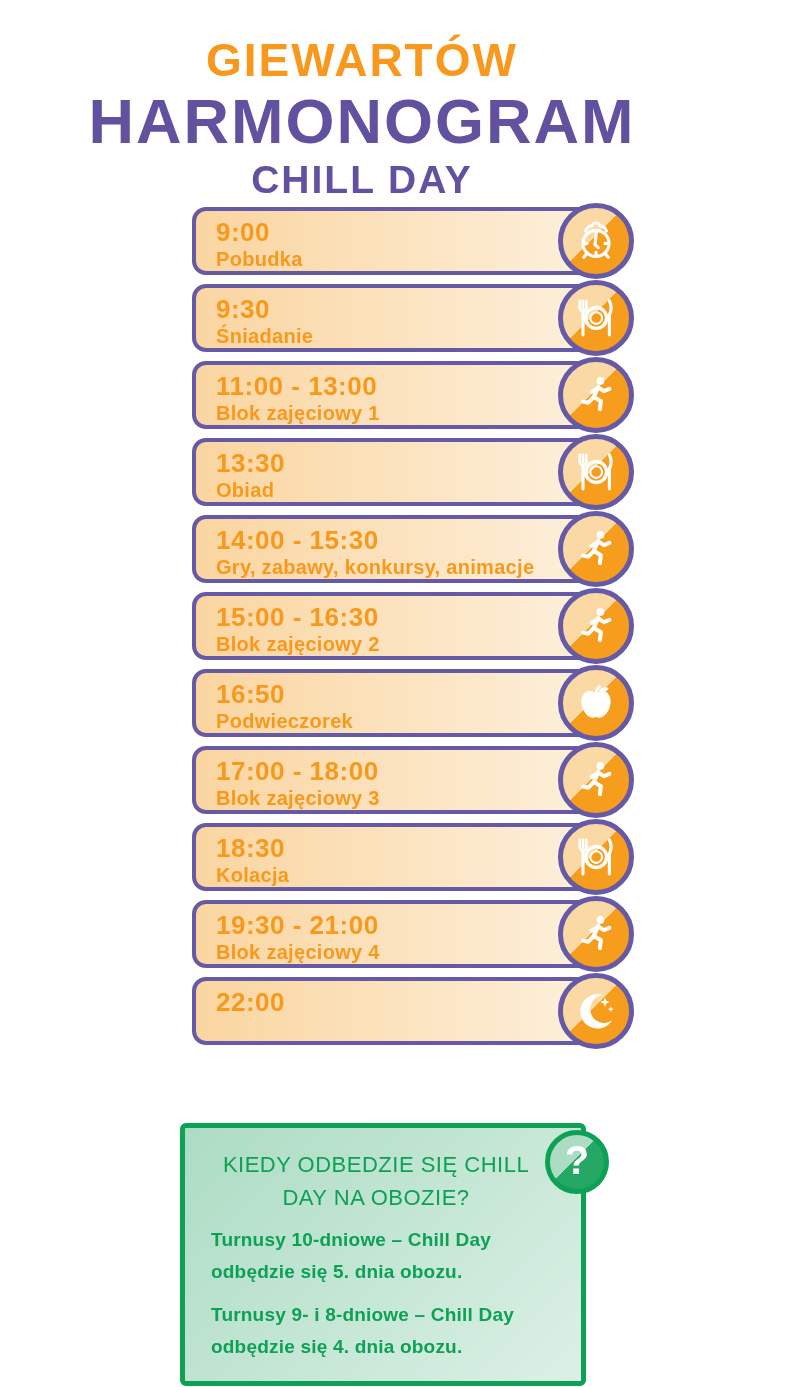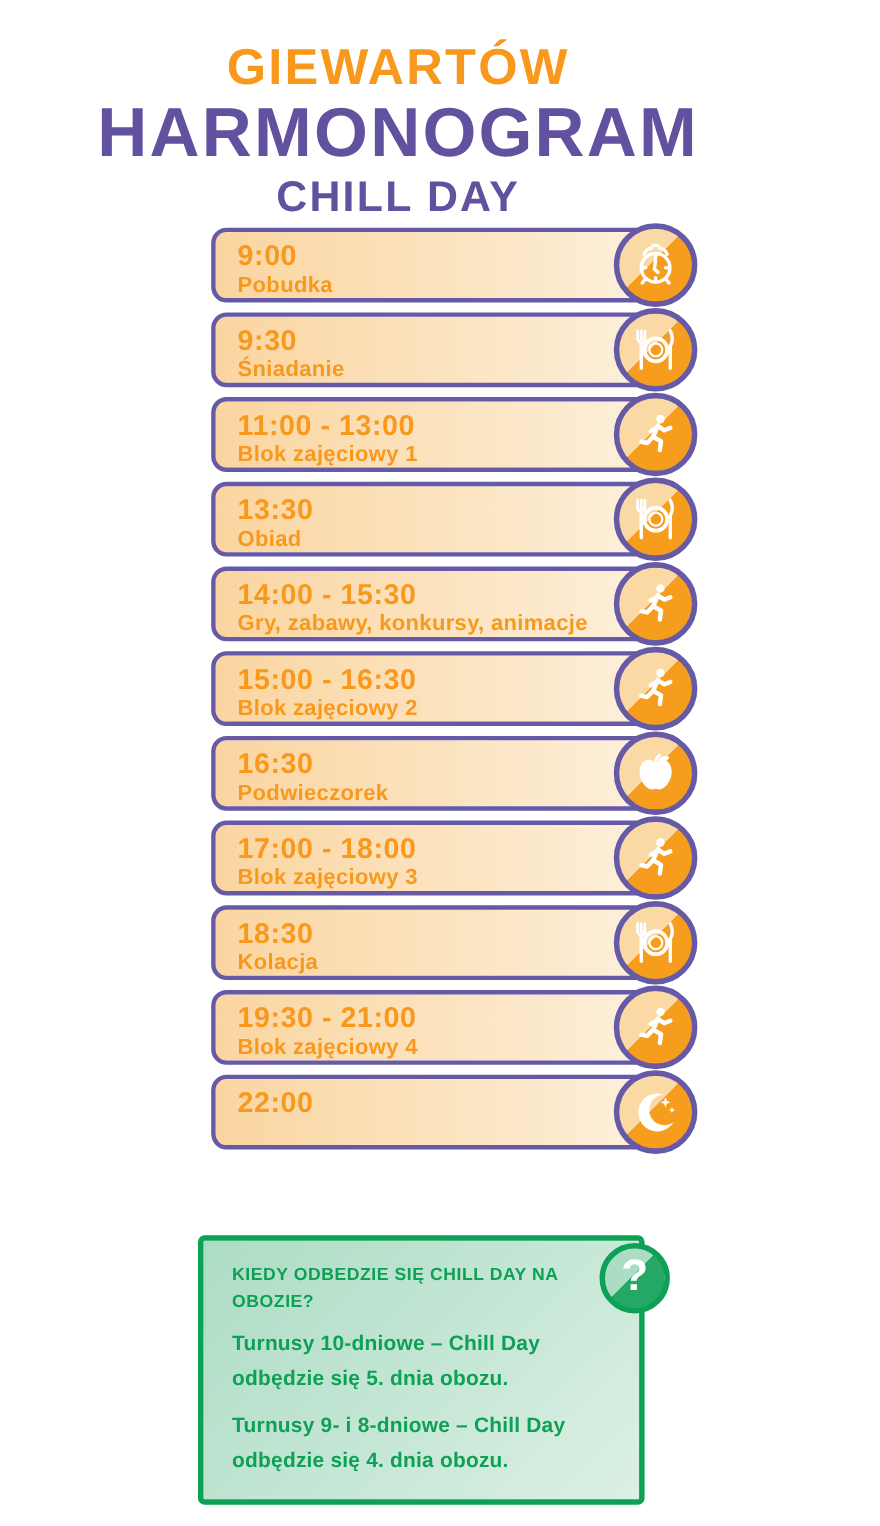--- a/index.html
+++ b/index.html
@@ -49,22 +49,22 @@
 
   
   .info-box{
     position:absolute;left:180px;top:1123px;width:406px;min-height:214px;
     border:5px solid var(--green);
     border-radius:6px;
     background:linear-gradient(135deg,var(--green-box-light),var(--green-box-lighter));
     padding:20px 24px 18px 26px;
   }
   .info-heading{
-    font-size:16px;font-weight:700;color:var(--green);
-    line-height:1.5;letter-spacing:.5px;max-width:330px;
+    font-size:22px;font-weight:400;color:var(--green);
+    line-height:1.5;letter-spacing:.5px;max-width:330px;text-align:center;
   }
   .info-paragraph{
     margin-top:10px;font-size:19px;font-weight:700;color:var(--green);
     line-height:1.7;letter-spacing:.2px;max-width:356px;
   }
   .q-badge{
     position:absolute;top:2px;right:-28px;
     width:64px;height:64px;border-radius:50%;
     border:5px solid var(--green);
     background:linear-gradient(135deg,var(--green-box-light) 0 46%,var(--green-shadow) 46% 100%);
@@ -198,21 +198,21 @@
       </div>
       <div class="badge">
         <svg class="glyph">
             <use href="#sym-runner-icon"></use>
           </svg>
       </div>
     </div>
 
     <div class="row">
       <div class="bar">
-        <div class="time">16:30</div>
+        <div class="time">16:50</div>
         <div class="label">Podwieczorek</div>
       </div>
       <div class="badge">
         <svg class="glyph">
             <use href="#sym-apple-icon"></use>
           </svg>
       </div>
     </div>
 
     <div class="row">

